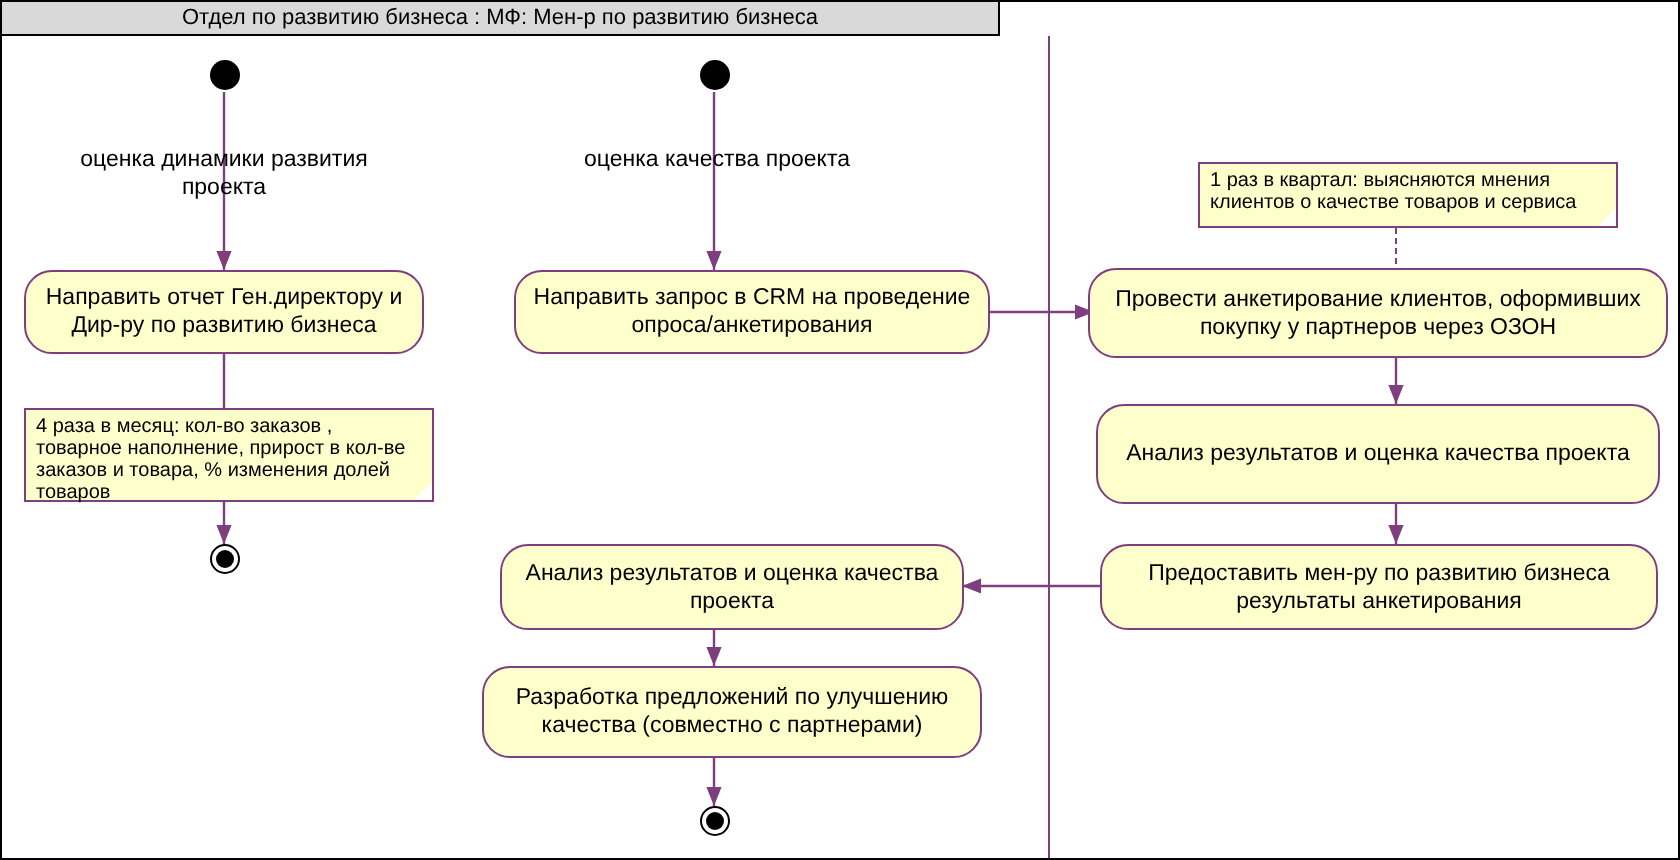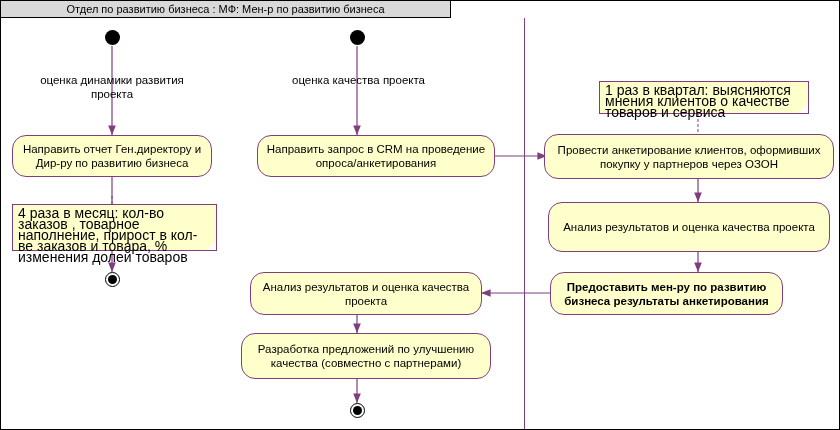--- a/index.html
+++ b/index.html
@@ -28,21 +28,21 @@
     display: flex;
     align-items: center;
     justify-content: center;
     font-size: 11px;
     color: #000000;
     white-space: nowrap;
     overflow: hidden;
   }
   .lane-header.left {
     left: 0;
-    width: 450px;
+    width: 499px;
     border-right: 1px solid #000000;
   }
   .lane-header.right {
     left: 523px;
     width: 315px;
   }
   .lane-divider {
     position: absolute;
     left: 523px;
     top: 17px;
@@ -65,21 +65,21 @@
     line-height: 14px;
     color: #000000;
     padding: 2px 6px;
   }
   
   .note {
     position: absolute;
     background: #ffffcc;
     border: 1px solid #7f3f7f;
     box-sizing: border-box;
-    font-size: 14px;
+    font-size: 10px;
     line-height: 11px;
     color: #000000;
     padding: 3px 5px;
     text-align: left;
   }
   .note .fold {
     position: absolute;
     right: 0;
     bottom: 0;
     width: 0;
@@ -181,21 +181,21 @@
   <div class="flow-label" style="left:290px; top:72px; width:135px;">оценка качества проекта</div>
 
   <div class="activity" style="left:11px; top:134px; width:200px; height:42px;">Направить отчет Ген.директору и Дир-ру по развитию бизнеса</div>
 
   <div class="activity" style="left:256px; top:134px; width:238px; height:42px;">Направить запрос в CRM на проведение опроса/анкетирования</div>
 
   <div class="activity" style="left:543px; top:133px; width:290px; height:45px;">Провести анкетирование клиентов, оформивших покупку у партнеров через ОЗОН</div>
 
   <div class="activity" style="left:547px; top:201px; width:282px; height:50px;">Анализ результатов и оценка качества проекта</div>
 
-  <div class="activity" style="left:549px; top:271px; width:233px; height:43px;font-weight:bold;">Предоставить мен-ру по развитию бизнеса результаты анкетирования</div>
+  <div class="activity" style="left:549px; top:271px; width:279px; height:43px;">Предоставить мен-ру по развитию бизнеса результаты анкетирования</div>
 
   <div class="activity" style="left:249px; top:271px; width:232px; height:43px;">Анализ результатов и оценка качества проекта</div>
 
   <div class="activity" style="left:240px; top:332px; width:250px; height:46px;">Разработка предложений по улучшению качества (совместно с партнерами)</div>
 
   <div class="note" style="left:598px; top:80px; width:210px; height:33px;">
     <span>1 раз в квартал: выясняются мнения клиентов о качестве  товаров и сервиса</span>
     <span class="fold"></span>
   </div>
 

